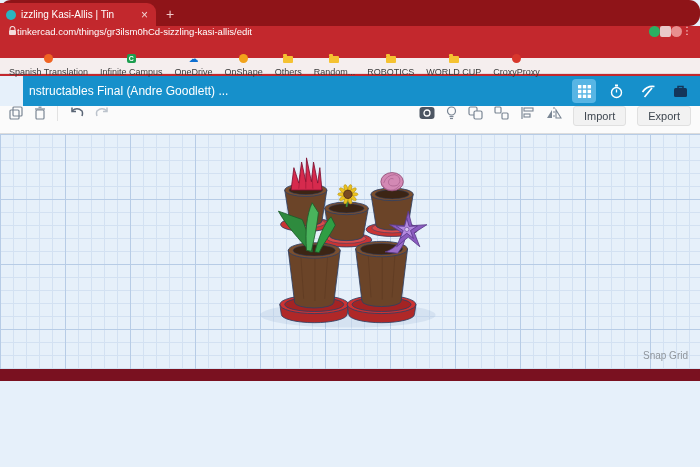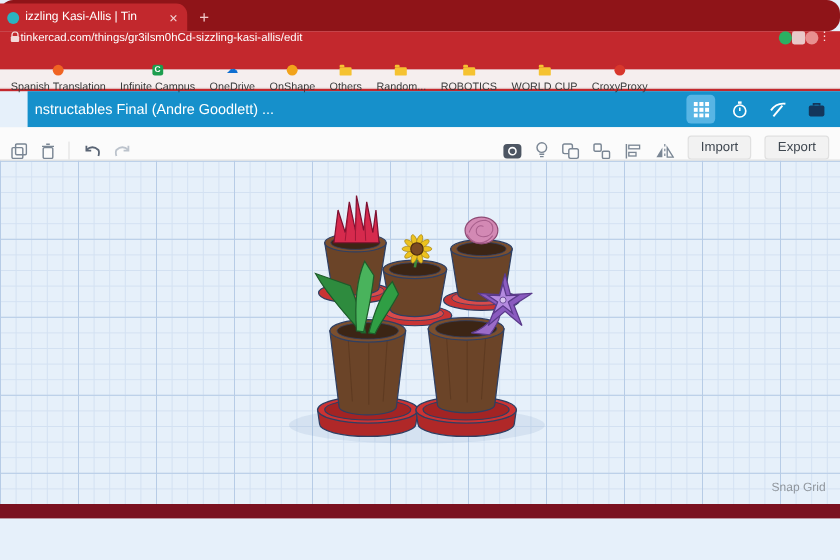--- a/index.html
+++ b/index.html
@@ -43,29 +43,29 @@
 
   
   .appheader { height:30px; background:#1690cb; display:flex; align-items:center; padding:0 8px; color:#fff;margin-left:23px; }
   .apptitle { font-size:12px; white-space:nowrap; margin-left:-2px; }
   .hdr-right { margin-left:auto; display:flex; align-items:center; gap:8px; }
   .hdrbtn { width:24px; height:24px; border-radius:4px; display:flex; align-items:center; justify-content:center; }
   .hdrbtn.active { background:#58b5e4; }
 
   
   .apptoolbar { height:28px; background:#fbfbfb; border-bottom:1px solid #dcdcdc;
-                display:flex; align-items:flex-end; padding:0 9px; gap:11px; }
+                display:flex; align-items:flex-start; padding:0 9px; gap:11px; }
   .tbic { display:flex; align-items:center; justify-content:center; }
   .tb-sep { width:1px; height:15px; background:#e2e2e2; }
   .tb-spacer { flex:1; }
   .btn { font-size:11px; color:#3f4750; background:#f2f2f2; border:1px solid #e0e0e0;
          border-radius:3px; padding:3px 10px; line-height:1.1; }
 
   
-  .canvas { position:relative; height:286px;
+  .canvas { position:relative; height:235px;
     background-color:#e6f0fa;
     background-image:
       linear-gradient(#b7cce6 1px, transparent 1px),
       linear-gradient(90deg, #b7cce6 1px, transparent 1px),
       linear-gradient(#d3e1f2 1px, transparent 1px),
       linear-gradient(90deg, #d3e1f2 1px, transparent 1px);
     background-size: 65px 65px, 65px 65px, 13px 13px, 13px 13px; }
   .scene { position:absolute; inset:0; width:100%; height:100%; }
   .snapgrid { position:absolute; right:12px; bottom:8px; font-size:10px; color:#8f959c; }
 

